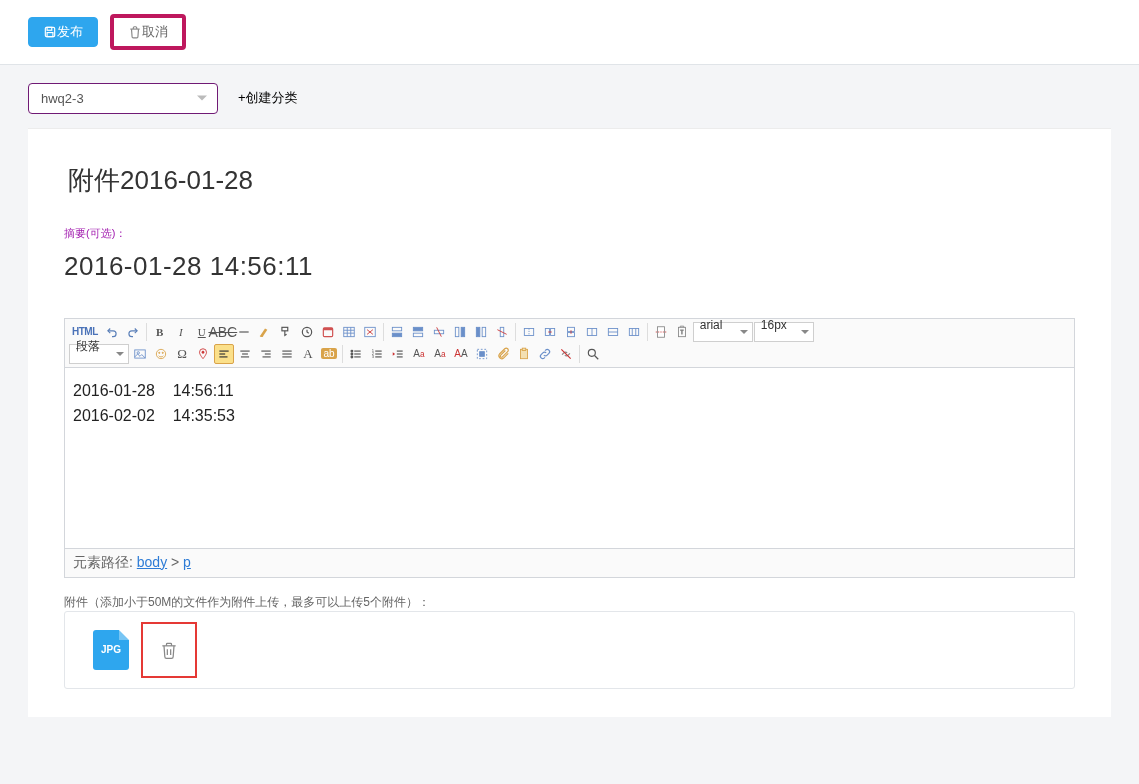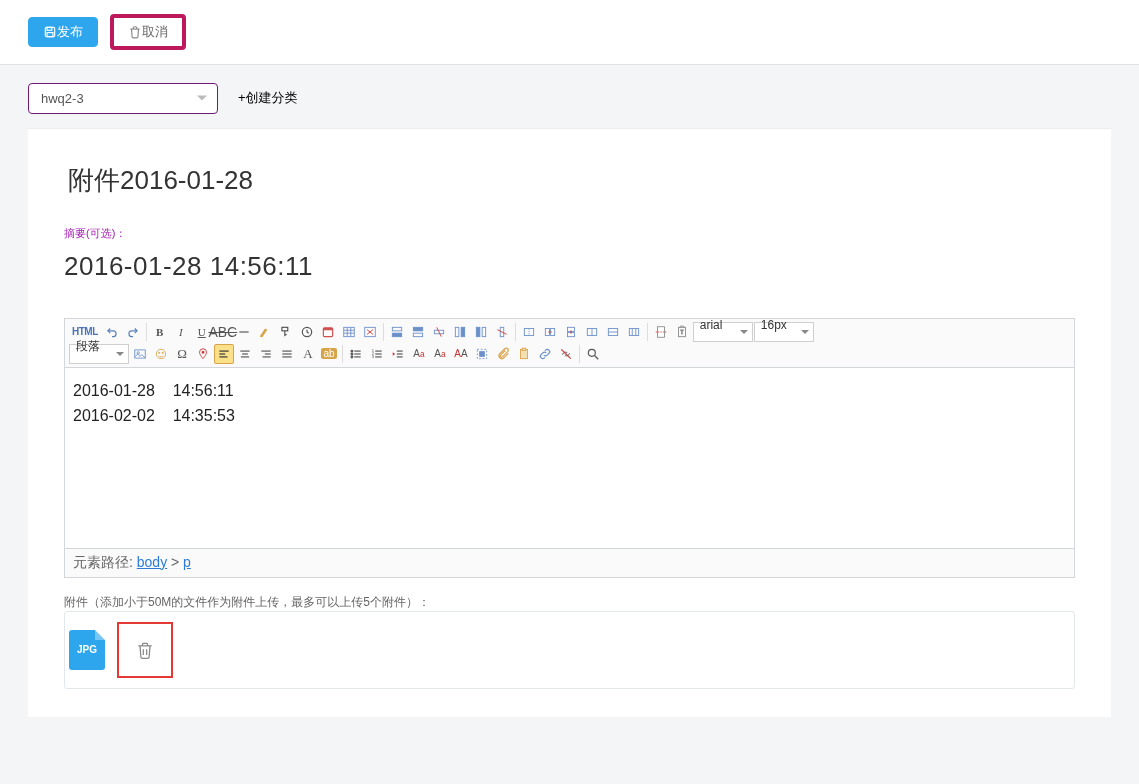--- a/index.html
+++ b/index.html
@@ -24,21 +24,21 @@
 .tb svg{width:14px;height:14px}
 .tb-sel{border:1px solid #cfcfcf;background:#fff;font-size:12px;height:20px;padding:0 16px 14px 6px;position:relative;display:inline-flex;align-items:center;cursor:pointer;min-width:60px}
 .tb-sel .car{position:absolute;right:4px;top:50%;transform:translateY(-50%);width:0;height:0;border-left:4px solid transparent;border-right:4px solid transparent;border-top:4px solid #888}
 .tb-sep{width:1px;height:18px;background:#ddd;margin:0 2px}
 .tb-label{width:auto;padding:0 2px;font-size:10px;color:#4a72b8;font-weight:bold;letter-spacing:-.5px}
 .ed-body{min-height:180px;padding:10px 8px;font-size:16px;font-family:arial;color:#222;line-height:1.6}
 .ed-body .row{white-space:pre}
 .ed-foot{border-top:1px solid #d3d6db;background:#fafafa;display:flex;justify-content:space-between;font-size:14px;color:#666;padding:5px 8px}
 .ed-foot a{color:#2e7cd6;text-decoration:underline;cursor:pointer}
 .attach-hint{font-size:12px;color:#666;margin:16px 0 0}
-.attach-row{border:1px solid #e3e6ea;border-radius:3px;padding:10px 4px;display:flex;align-items:center;gap:12px}
+.attach-row{border:1px solid #e3e6ea;border-radius:3px;padding:10px 28px;display:flex;align-items:center;gap:12px}
 .jpg-badge{width:36px;height:40px;background:#2ea6ee;border-radius:3px;color:#fff;font-size:10px;font-weight:bold;display:flex;align-items:center;justify-content:center;flex-shrink:0;position:relative}
 .jpg-badge::before{content:"";position:absolute;top:0;right:0;border-top:10px solid #fff;border-left:10px solid rgba(255,255,255,.35)}
 .attach-info{flex:1}
 .attach-name{font-size:14px;color:#333}
 .attach-size{font-size:12px;color:#9aa0a8}
 .attach-del{width:56px;height:56px;border:2px solid #e53935;display:flex;align-items:center;justify-content:center;cursor:pointer}
 .attach-del svg{width:20px;height:20px;fill:none;stroke:#888;stroke-width:1.5}
 </style>
 </head>
 <body>

